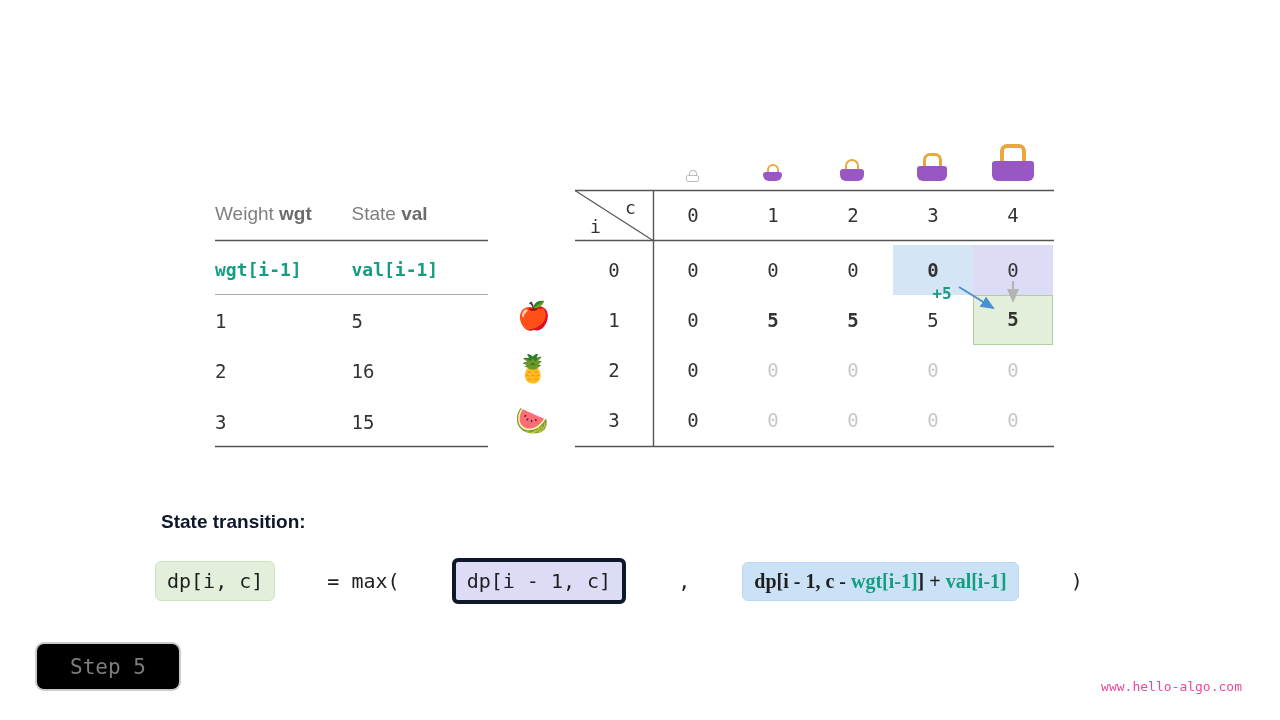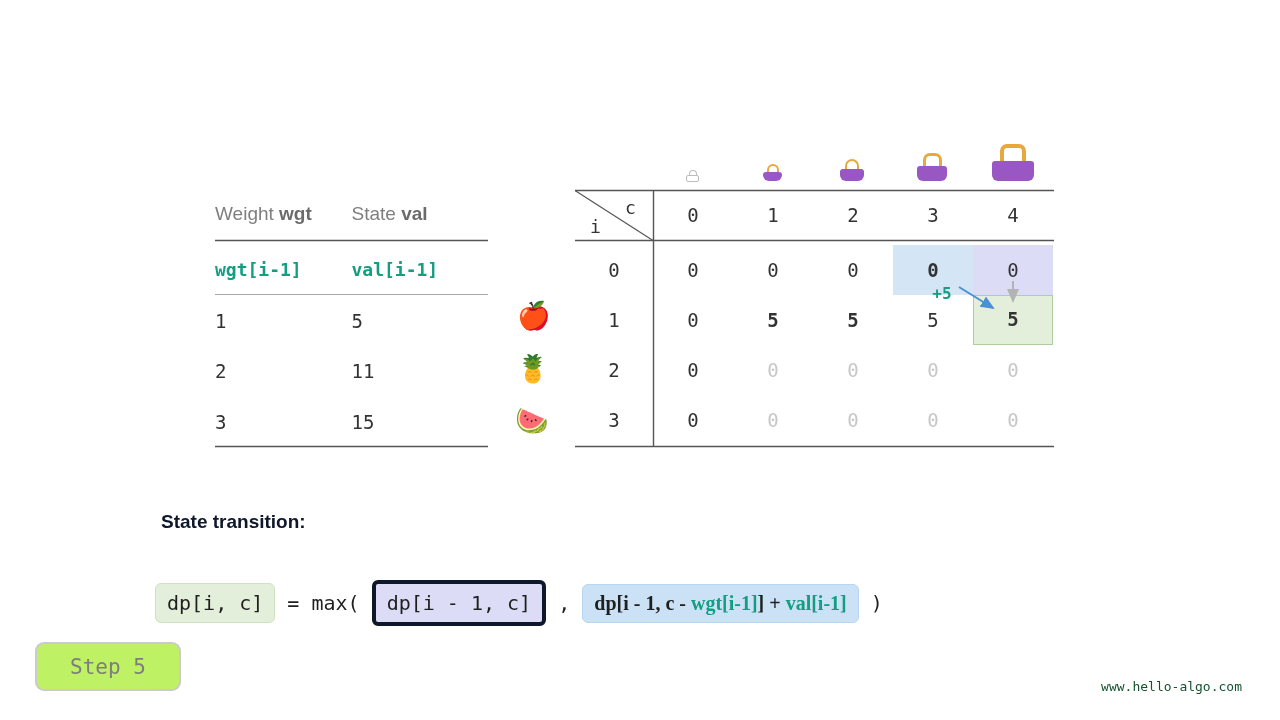--- a/index.html
+++ b/index.html
@@ -42,34 +42,34 @@
   .dp-cell.dim{color:#c7c7c7;}
   .dp-cell.hl-blue{background:#d4e6f6;}
   .dp-cell.hl-lav{background:#dcdcf7;}
   .dp-cell.hl-green{background:#e3efda;border:1.5px solid #aecf9f;line-height:47px;}
 
   .plus5{position:absolute;left:926px;top:284px;width:32px;text-align:center;z-index:4;
          font-family:"DejaVu Sans Mono", monospace;font-weight:700;font-size:16px;color:#159d82;}
 
   
   .trans-label{position:absolute;left:161px;top:511px;font-size:19px;font-weight:700;color:#0f172a;z-index:2;}
-  .formula{position:absolute;left:155px;top:580px;height:46px;display:flex;align-items:center;z-index:2;
-           font-family:"DejaVu Sans Mono", monospace;font-size:20px;color:#1f1f1f;}
+  .formula{position:absolute;left:155px;top:558px;height:46px;display:flex;align-items:center;z-index:2;
+           font-family:"DejaVu Sans Mono", monospace;font-size:20px;color:#1f1f1f;gap:40px;}
   .formula span{white-space:pre;}
   .fbox{padding:7px 11px;border-radius:6px;}
   .fbox.green{background:#e3efda;border:1px solid #cfe2c0;}
   .fbox.lav{background:#dcdcf7;border:4px solid #0f172a;}
   .fbox.blue{background:#cbe2f6;border:1px solid #b8d6f0;font-weight:700;font-family:Liberation Serif, serif;}
   .teal{color:#159d82;font-weight:700;}
 
   
   .step-btn{position:absolute;left:35px;top:642px;width:146px;height:49px;box-sizing:border-box;
-            border:2px solid #cbcbcb;border-radius:9px;background:#bef264;display:flex;align-items:center;justify-content:center;
+            border:2px solid #cbcbcb;border-radius:9px;background:#000000;display:flex;align-items:center;justify-content:center;
             font-family:"DejaVu Sans Mono", monospace;font-size:21px;color:#7d7d7d;z-index:2;cursor:pointer;}
-  .watermark{position:absolute;right:38px;top:679px;font-family:"DejaVu Sans Mono", monospace;font-size:13px;color:#14532d;z-index:2;}
+  .watermark{position:absolute;right:38px;top:679px;font-family:"DejaVu Sans Mono", monospace;font-size:13px;color:#ec4899;z-index:2;}
 </style>
 </head>
 <body>
 
 <div class="canvas">
 
   <svg class="overlay" viewBox="0 0 1280 720">
     <defs>
       <marker id="arrow-blue" markerWidth="9" markerHeight="9" refX="6" refY="3" orient="auto">
         <path d="M0,0 L7,3 L0,6 Z" fill="#4a90d2"></path>
@@ -105,21 +105,21 @@
     <div class="it-row it-formula">
       <div class="it-cell">wgt[i-1]</div>
       <div class="it-cell">val[i-1]</div>
     </div>
     <div class="it-row it-num it-r1">
       <div class="it-cell">1</div>
       <div class="it-cell">5</div>
     </div>
     <div class="it-row it-num it-r2">
       <div class="it-cell">2</div>
-      <div class="it-cell">11</div>
+      <div class="it-cell">16</div>
     </div>
     <div class="it-row it-num it-r3">
       <div class="it-cell">3</div>
       <div class="it-cell">15</div>
     </div>
   </div>
 
   <div class="fruit" style="left:517px;top:303px;">🍎</div>
   <div class="fruit" style="left:516px;top:356px;">🍍</div>
   <div class="fruit" style="left:515px;top:408px;">🍉</div>

